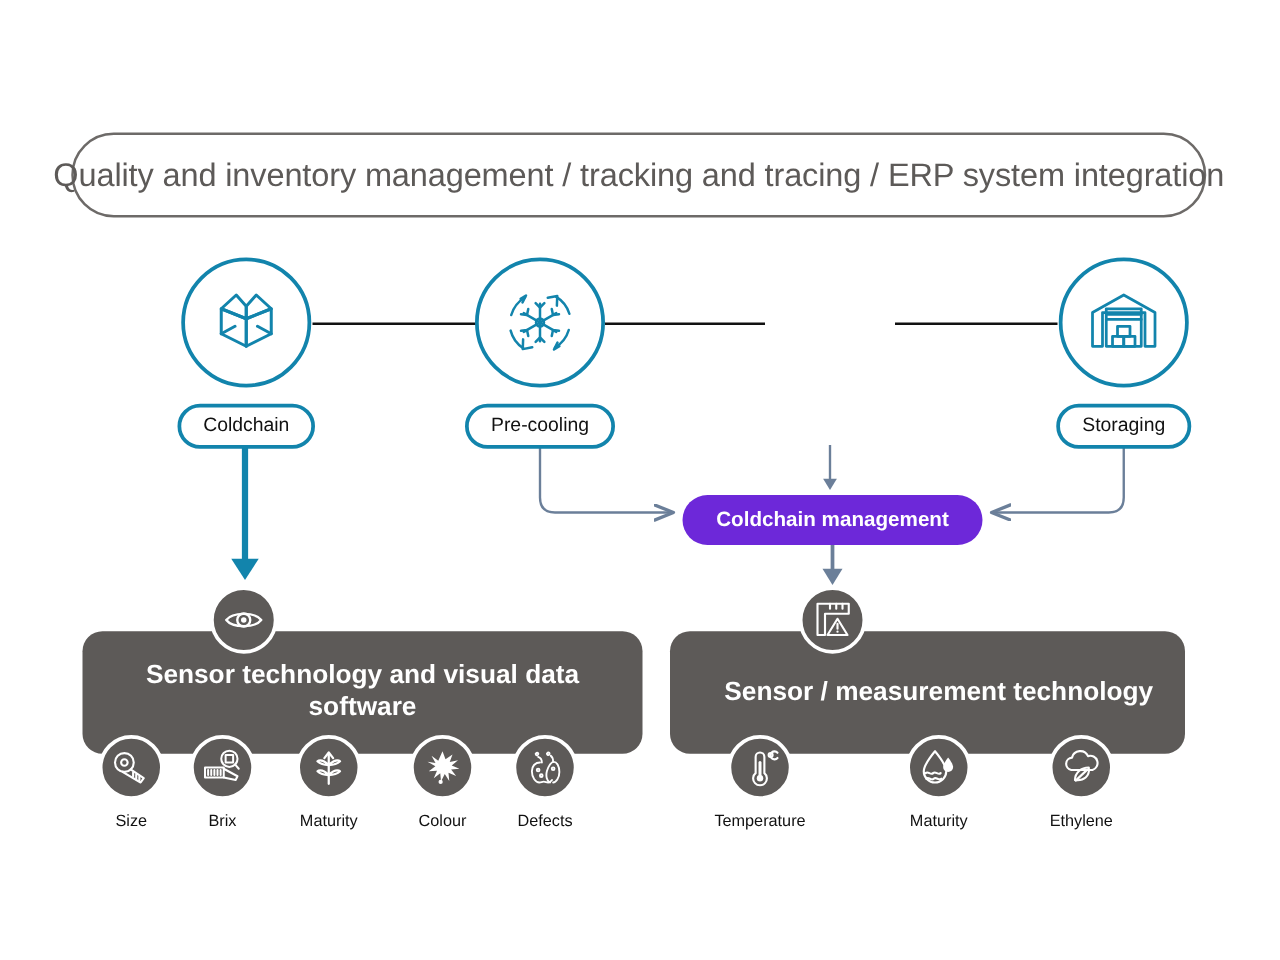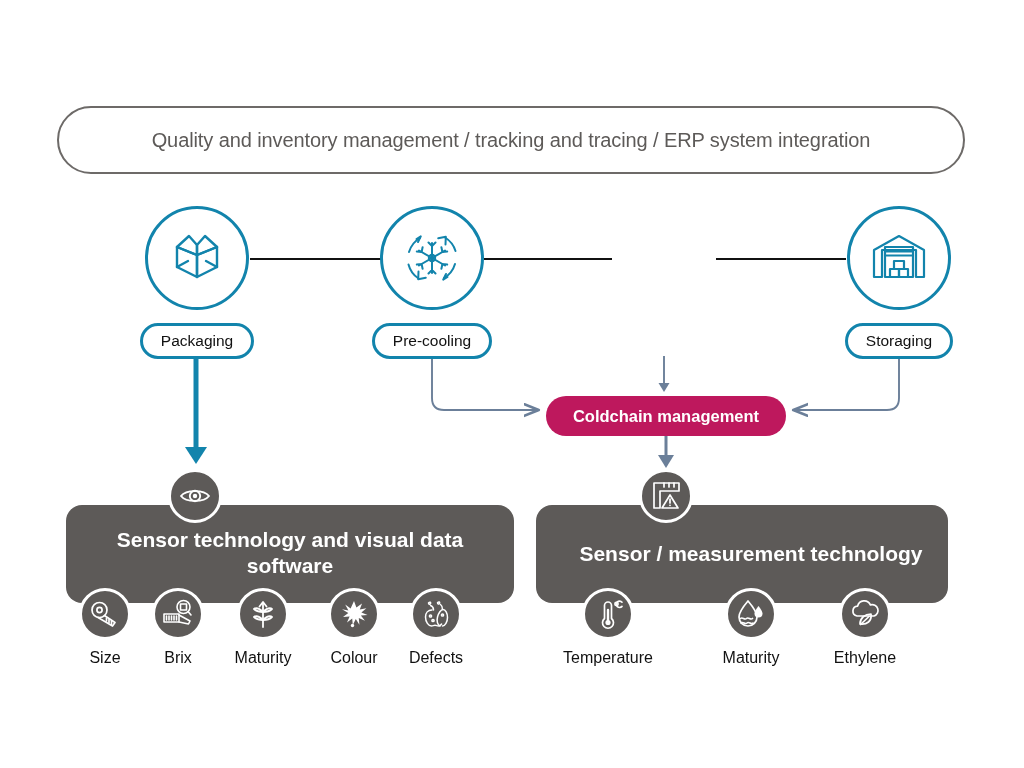--- a/index.html
+++ b/index.html
@@ -9,21 +9,21 @@
   }
   #stage{position:absolute;left:0;top:0;width:1024px;height:768px;}
 
   
   .header-banner{
     position:absolute;left:57px;top:106px;width:908px;height:68px;
     border:2px solid #6d6a68;border-radius:34px;background:#fff;
     display:flex;align-items:center;justify-content:center;box-sizing:border-box;
   }
   .header-banner .txt{
-    font-size:20px;color:#5d5a58;letter-spacing:-0.1px;white-space:nowrap;
+    font-size:26px;color:#5d5a58;letter-spacing:-0.1px;white-space:nowrap;
   }
 
   
   .chain-line{
     position:absolute;height:2px;background:#111;top:258px;
   }
 
   
   .proc{position:absolute;top:206px;width:200px;text-align:center;}
   .proc .circ{
@@ -34,21 +34,21 @@
   .proc .pill{
     margin:13px auto 0;border:3px solid #1284ac;border-radius:20px;background:#fff;
     height:36px;display:inline-flex;align-items:center;justify-content:center;
     padding:0 18px;box-sizing:border-box;position:relative;z-index:3;
   }
   .proc .pill span{font-size:15.5px;color:#111;font-weight:400;white-space:nowrap;}
 
   
   .coldchain{
     position:absolute;left:546px;top:396px;width:240px;height:40px;
-    background:#be185d;border-radius:20px;display:flex;align-items:center;justify-content:center;
+    background:#6d28d9;border-radius:20px;display:flex;align-items:center;justify-content:center;
   }
   .coldchain span{color:#fff;font-size:16.5px;font-weight:600;white-space:nowrap;}
 
   
   .panel{
     position:absolute;background:#5d5a58;border-radius:16px;
   }
   .panel .title{
     position:absolute;left:0;right:0;color:#fff;font-weight:bold;text-align:center;
     line-height:1.22;
@@ -65,21 +65,21 @@
     display:flex;align-items:center;justify-content:center;z-index:5;
   }
 
   
   .metric{position:absolute;width:92px;text-align:center;}
   .metric .chip{
     width:52px;height:52px;border-radius:50%;background:#5d5a58;
     border:3px solid #fff;box-sizing:border-box;margin:0 auto;
     display:flex;align-items:center;justify-content:center;
   }
-  .metric .lbl{margin-top:9px;font-size:16px;color:#111;white-space:nowrap;}
+  .metric .lbl{margin-top:9px;font-size:13px;color:#111;white-space:nowrap;}
 
   svg{display:block;overflow:visible;}
   .ov{position:absolute;left:0;top:0;width:1024px;height:768px;pointer-events:none;}
 </style>
 </head>
 <body>
 
 <div id="stage">
 
   <div class="header-banner">
@@ -96,21 +96,21 @@
         <svg width="66" height="66" viewBox="0 0 66 66" fill="none" stroke="#1284ac" stroke-width="2.4" stroke-linejoin="round" stroke-linecap="round">
           <path d="M33 30 L13 22 L25 11 L33 20 Z"></path>
           <path d="M33 30 L53 22 L41 11 L33 20 Z"></path>
           <path d="M13 22 L13 42 L33 52 L33 30 Z"></path>
           <path d="M53 22 L53 42 L33 52 L33 30 Z"></path>
           <path d="M13 42 L24 36 M53 42 L42 36"></path>
         </svg>
       </span>
     </div>
     <div class="pill">
-      <span>Packaging</span>
+      <span>Coldchain</span>
     </div>
   </div>
 
   <div class="proc" style="left:332px;">
     <div class="circ">
       <span>
         <svg width="70" height="70" viewBox="0 0 70 70" fill="none" stroke="#1284ac" stroke-width="2" stroke-linecap="round" stroke-linejoin="round">
           <g>
             <line x1="35" y1="20" x2="35" y2="50"></line>
             <line x1="22" y1="27.5" x2="48" y2="42.5"></line>

